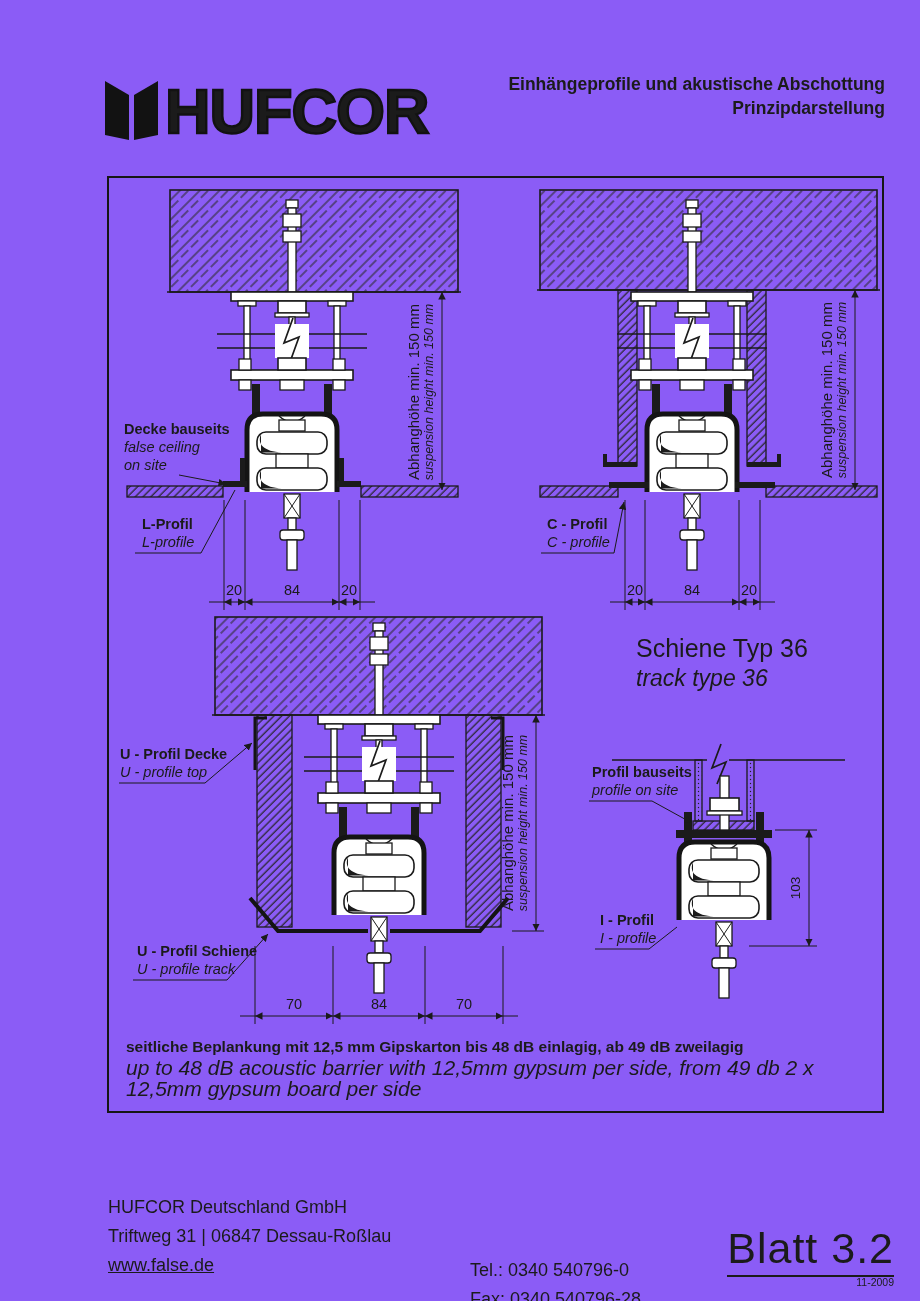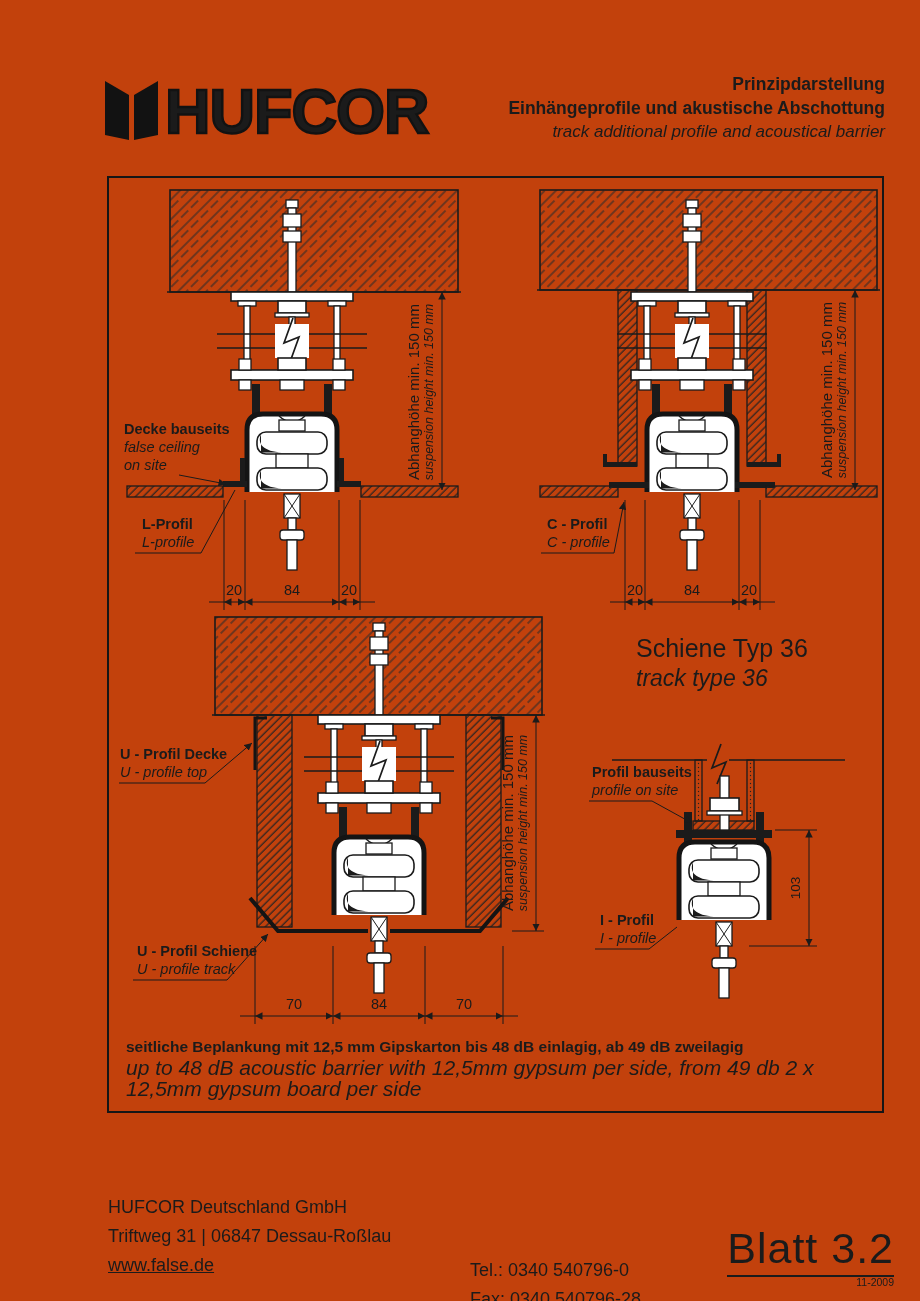--- a/index.html
+++ b/index.html
@@ -1,16 +1,16 @@
 <!DOCTYPE html>
 <html><head>
 <meta charset="utf-8">
 <style>
   html,body{margin:0;padding:0;background:#9a9a9a;}
-  .page{position:relative;width:920px;height:1301px;background:#c2410c;
+  .page{position:relative;width:920px;height:1301px;background:#8b5cf6;
         font-family:"Liberation Sans",sans-serif;color:#1b1b1b;overflow:hidden;margin:0 auto;}
   .abs{position:absolute;}
   
   .logo{left:103px;top:72px;width:352px;height:72px;}
   .hdr-title{top:72px;right:35px;text-align:right;line-height:24px;}
   .hdr-title .b{font-weight:bold;font-size:17.5px;}
   .hdr-title .i{font-style:italic;font-size:17px;}
   
   .frame{left:107px;top:176px;width:773px;height:933px;border:2px solid #161616;}
   .note{left:17px;top:858px;width:730px;}
@@ -51,23 +51,22 @@
 
   <svg class="abs logo" viewBox="0 0 352 72">
     <g>
       <polygon points="2,9 26,23 26,68 2,63" fill="#121212"></polygon>
       <polygon points="31,23 55,9 55,63 31,68" fill="#121212"></polygon>
     </g>
     <text x="62" y="61" style="font:bold 63px 'Liberation Sans',sans-serif;letter-spacing:-1px" fill="#121212" stroke="#121212" stroke-width="2.4">HUFCOR</text>
   </svg>
 
   <div class="abs hdr-title">
+    <div class="b">Einhängeprofile und akustische Abschottung</div>
     <div class="b">Prinzipdarstellung</div>
-    <div class="b">Einhängeprofile und akustische Abschottung</div>
-    <div class="i">track additional profile and acoustical barrier</div>
   </div>
 
   <div class="abs frame">
 
     <svg class="abs" style="left:0;top:0" width="773" height="933" viewBox="0 0 773 933">
       <defs>
         <pattern id="hatchSlab" width="14" height="14" patternUnits="userSpaceOnUse" patternTransform="rotate(45)">
           <line x1="3" y1="0" x2="3" y2="14" stroke="#2b2b2b" stroke-width="1.1"></line>
           <line x1="9" y1="0" x2="9" y2="14" stroke="#2b2b2b" stroke-width="1.1" stroke-dasharray="5 4"></line>
         </pattern>

